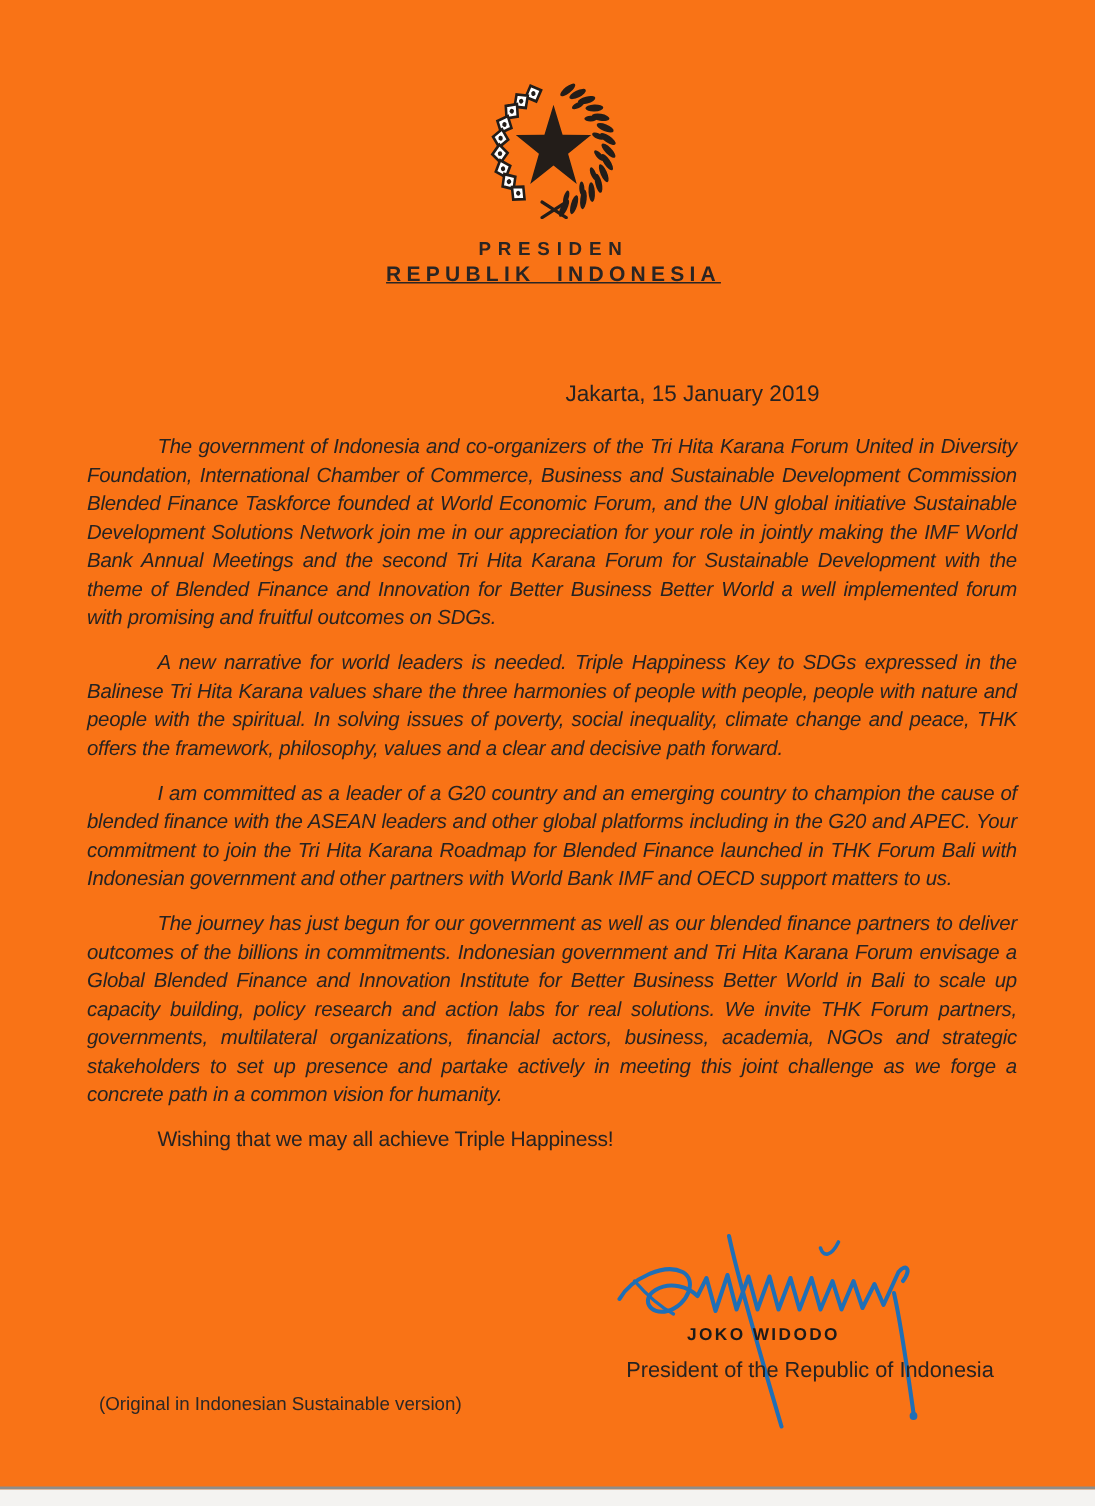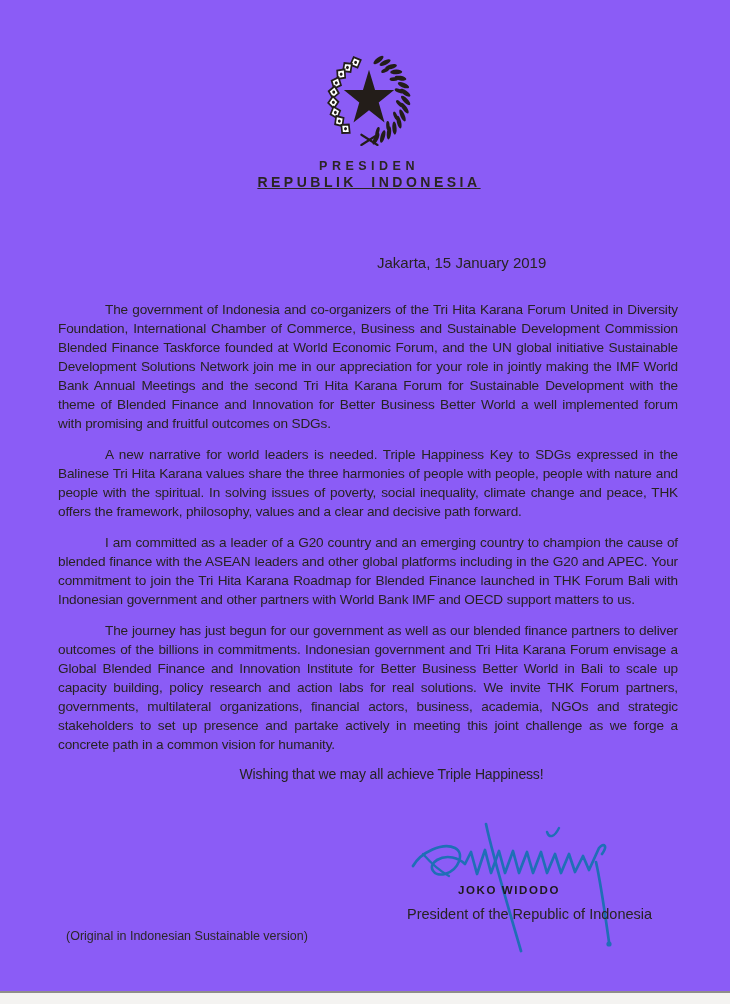--- a/index.html
+++ b/index.html
@@ -1,20 +1,20 @@
 <!DOCTYPE html>
 <html><head>
 <meta charset="utf-8">
 <style>
   html,body{margin:0;padding:0;background:#e9e7e4;}
   .page{
     position:relative;
     width:730px;height:1004px;
     margin:0 auto;
-    background:#8b5cf6;
+    background:#f97316;
     overflow:hidden;
     font-family:"Liberation Sans", sans-serif;
     color:#262221;
   }
   
   .emblem{position:absolute;left:317px;top:52px;width:104px;height:94px;}
   .letterhead-text{
     position:absolute;left:219px;top:158px;width:300px;
     text-align:center;color:#2a2523;
   }
@@ -29,34 +29,35 @@
     position:absolute;left:377px;top:254px;width:300px;
     font-size:15px;color:#272322;
   }
   
   .letter-body{
     position:absolute;left:58px;top:288px;width:620px;
     font-size:13.6px;letter-spacing:-0.15px;line-height:19px;color:#272322;
   }
   .salutation{margin:0 0 14px 0;font-size:14px;}
   .para{
-    margin:12px 0 11px 0;
+    margin:0 0 11px 0;
     text-align:justify;
     text-indent:47px;
-  }
-  .closing{margin:8px 0 0 0;text-indent:47px;font-size:14px;text-align:center;}
+    font-style:italic;
+  }
+  .closing{margin:8px 0 0 0;text-indent:47px;font-size:14px;}
   
   .sig-ink{position:absolute;left:403px;top:818px;width:240px;height:148px;}
   .sig-name{
     position:absolute;left:458px;top:884px;width:144px;
     text-align:left;font-size:11.5px;font-weight:bold;letter-spacing:1.6px;color:#1d1a19;
   }
   .sig-title{
     position:absolute;left:407px;top:906px;width:266px;
-    font-size:14.5px;color:#272322;
+    text-align:center;font-size:14.5px;color:#272322;
   }
   
   .footer-note{
     position:absolute;left:66px;top:929px;
     font-size:12.5px;color:#2b2726;
   }
   .page-edge{
     position:absolute;left:0;top:991px;width:730px;height:2px;
     background:#8f8d8a;
   }

